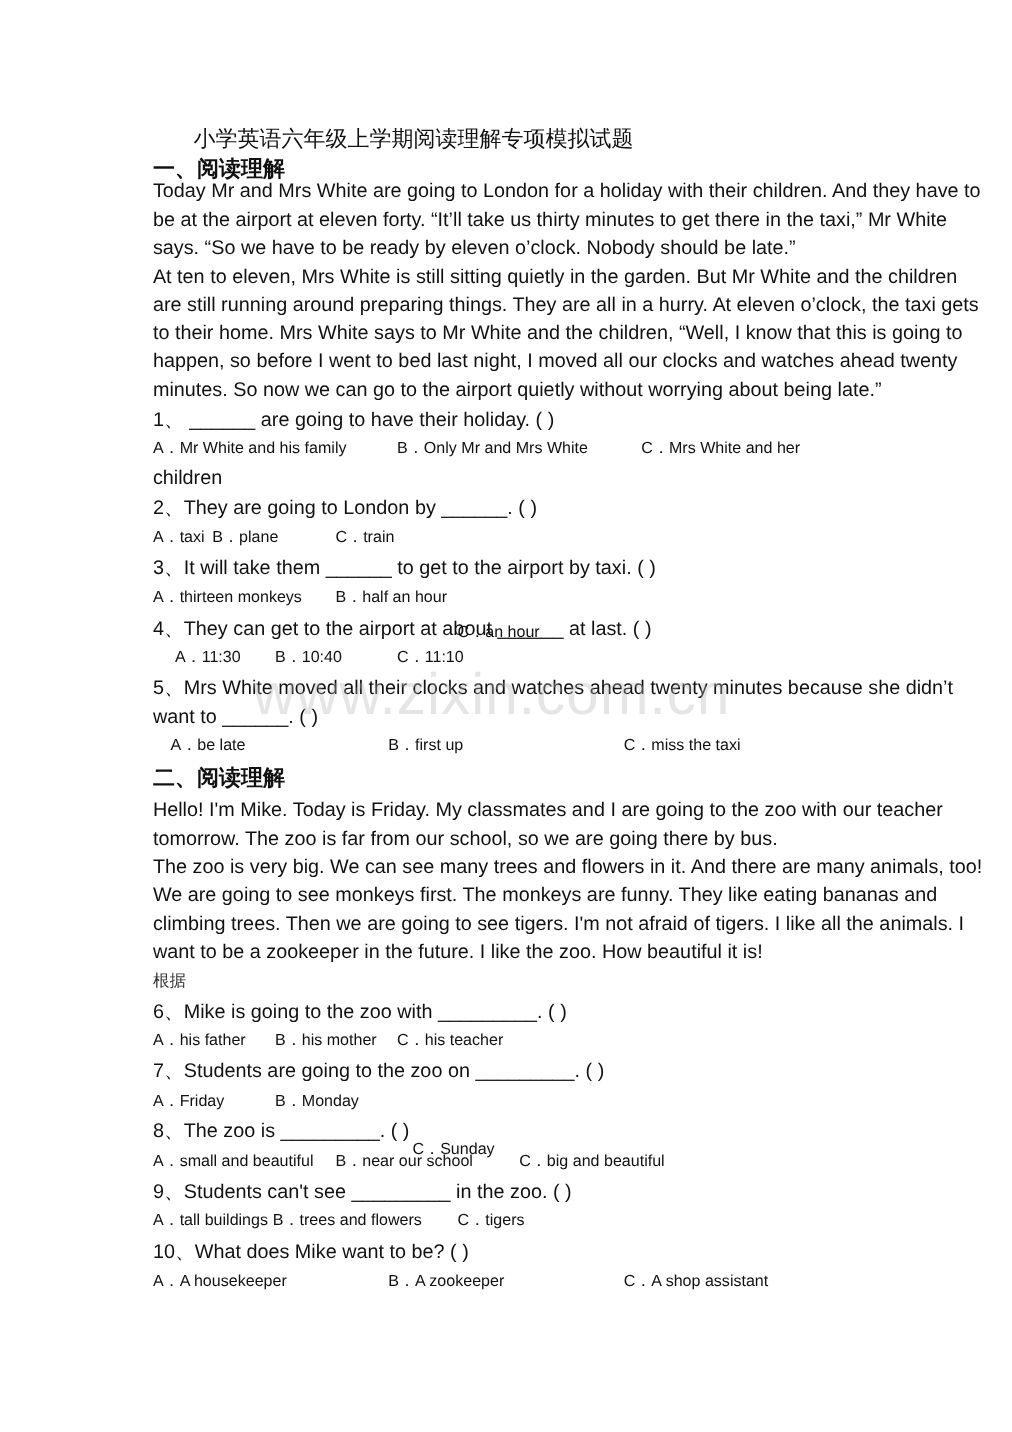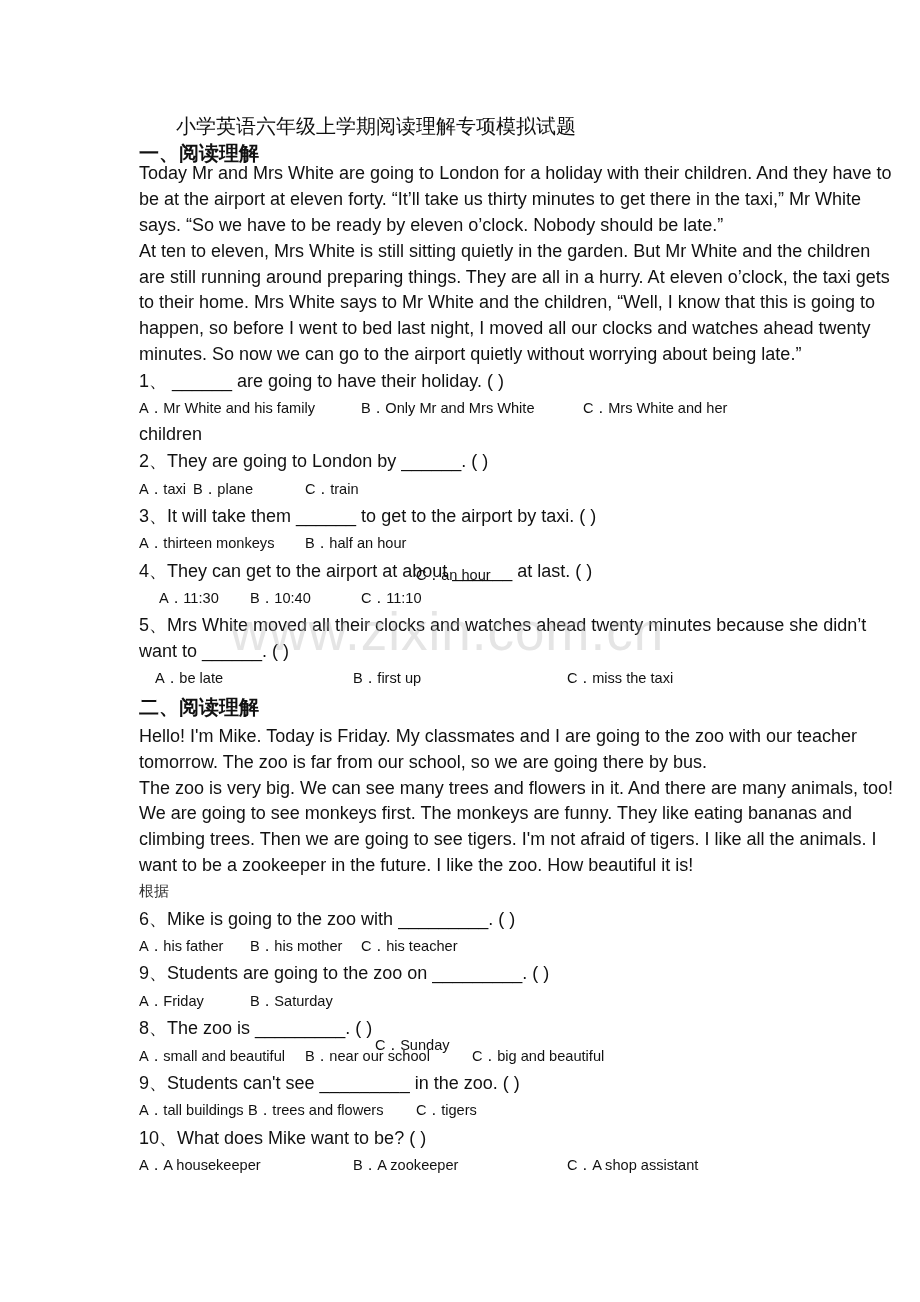--- a/index.html
+++ b/index.html
@@ -146,23 +146,23 @@
   <div class="gen" style="top:881px;">根据</div>
 
   <div>
     <div class="line" style="top:909px;">6、Mike is going to the zoo with _________. (   )</div>
     <div class="opt" style="top:936px; left:139px;">A．his father</div>
     <div class="opt" style="top:936px; left:250px;">B．his mother</div>
     <div class="opt" style="top:936px; left:361px;">C．his teacher</div>
   </div>
 
   <div>
-    <div class="line" style="top:963px;">9、Students are going to the zoo on _________. (   )</div>
+    <div class="line" style="top:963px;">7、Students are going to the zoo on _________. (   )</div>
     <div class="opt" style="top:991px; left:139px;">A．Friday</div>
-    <div class="opt" style="top:991px; left:250px;">B．Saturday</div>
+    <div class="opt" style="top:991px; left:250px;">B．Monday</div>
     <div class="opt" style="top:991px; left:375px;margin-top:44px;">C．Sunday</div>
   </div>
 
   <div>
     <div class="line" style="top:1018px;">8、The zoo is _________. (   )</div>
     <div class="opt" style="top:1046px; left:139px;">A．small and beautiful</div>
     <div class="opt" style="top:1046px; left:305px;">B．near our school</div>
     <div class="opt" style="top:1046px; left:472px;">C．big and beautiful</div>
   </div>
 

